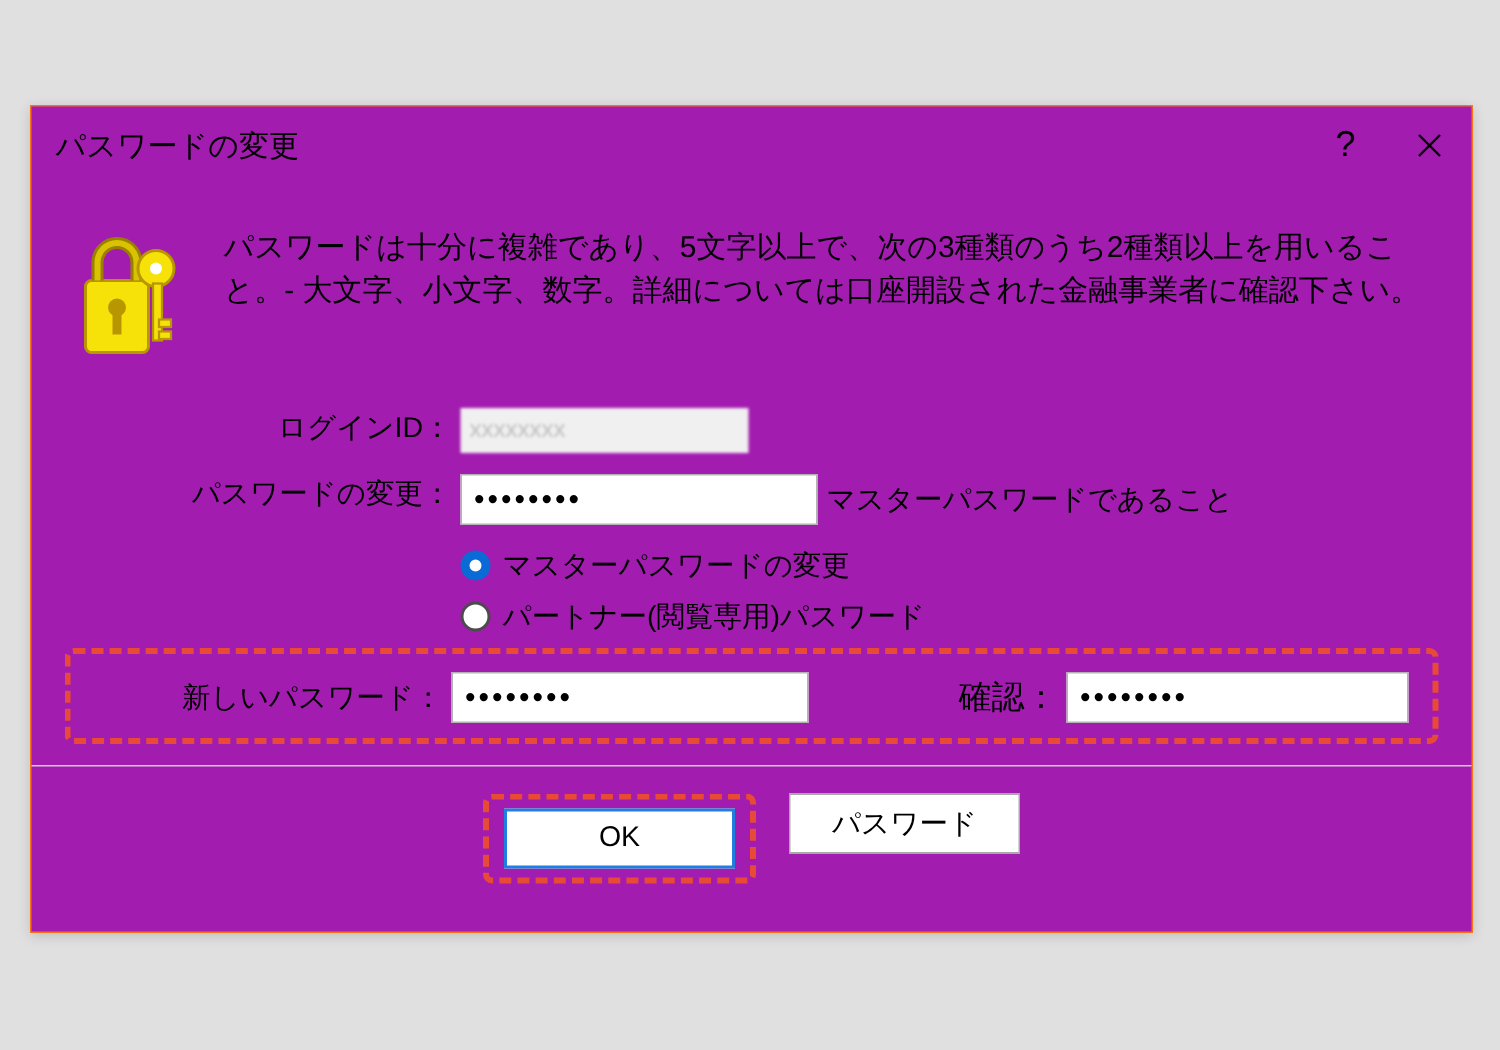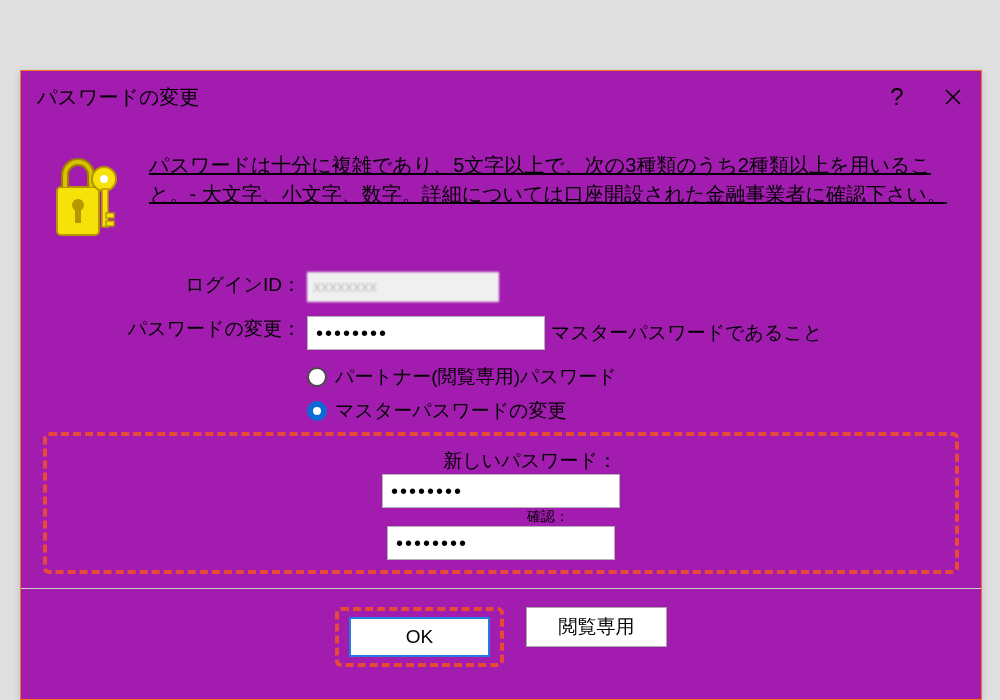--- a/index.html
+++ b/index.html
@@ -40,21 +40,20 @@
     justify-content: center;
     font-size: 24px;
     cursor: pointer;
   }
   .content {
     padding: 24px 28px 28px 28px;
   }
   .top-row {
     display: flex;
     align-items: flex-start;
-    text-decoration: underline;
   }
   .padlock-icon {
     width: 80px;
     flex: 0 0 80px;
     margin-right: 20px;
   }
   .instructions {
     font-size: 20px;
     line-height: 1.45;
     padding-top: 4px;
@@ -127,46 +126,45 @@
     border: 2px solid #4b4b4b;
     background: #fff;
   }
   .highlight-box {
     border: 4px dashed #e84a38;
     border-radius: 6px;
     padding: 12px 10px 10px 10px;
     margin: 6px -6px 0 -6px;
     display: flex;
     align-items: center;
-    flex-direction: column;
   }
   .highlight-box .label-new {
     width: 238px;
     text-align: right;
     padding-right: 6px;
     font-size: 19px;
   }
   .confirm-label {
     margin-left: 100px;
     margin-right: 6px;
-    font-size: 14px;
+    font-size: 22px;
   }
   .divider {
     border: none;
     border-top: 1px solid #d0d0d0;
     margin: 14px -28px 18px -28px;
   }
   .buttons {
     display: flex;
     justify-content: center;
     gap: 22px;
     padding-bottom: 4px;
   }
   .btn {
-    width: 141px;
+    width: 154px;
     height: 40px;
     font-size: 19px;
     background: #fff;
     border: 1px solid #a8a8a8;
     cursor: pointer;
   }
   .btn-ok {
     border: 2px solid #1f7ee0;
   }
   .ok-highlight {
@@ -222,40 +220,40 @@
       <div class="form-row">
         <div class="label-col">パスワードの変更：</div>
         <div class="input-col">
           <input class="pwd" type="text" value="••••••••" style="">
           <span class="hint">マスターパスワードであること</span>
         </div>
       </div>
 
       <div class="radios">
         <div class="radio-row">
+          <span class="radio-circle radio-selected"></span>
+          <span>マスターパスワードの変更</span>
+        </div>
+        <div class="radio-row">
           <span class="radio-circle radio-unselected"></span>
           <span>パートナー(閲覧専用)パスワード</span>
-        </div>
-        <div class="radio-row">
-          <span class="radio-circle radio-selected"></span>
-          <span>マスターパスワードの変更</span>
         </div>
       </div>
 
       <div class="highlight-box">
         <div class="label-new">新しいパスワード：</div>
         <input class="pwd" type="text" value="••••••••" style="">
         <div class="confirm-label">確認：</div>
         <input class="pwd" type="text" style="width: 210px;" value="••••••••">
       </div>
     </div>
 
     <hr class="divider">
 
     <div class="buttons">
       <span class="ok-highlight">
         <button class="btn btn-ok">OK</button>
       </span>
-      <button class="btn">閲覧専用</button>
+      <button class="btn">パスワード</button>
     </div>
 
   </div>
 </div>
 
 </body></html>

